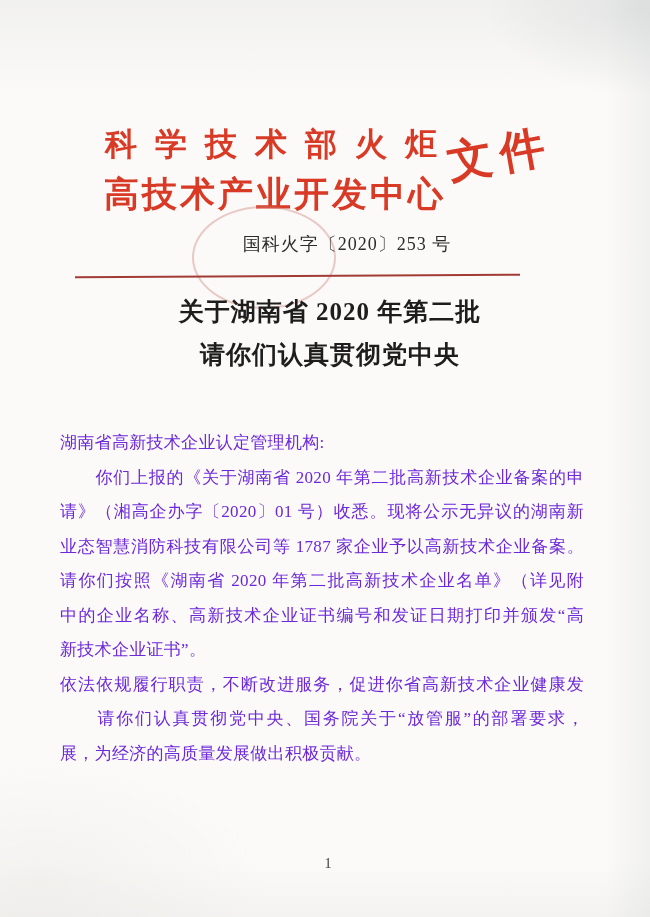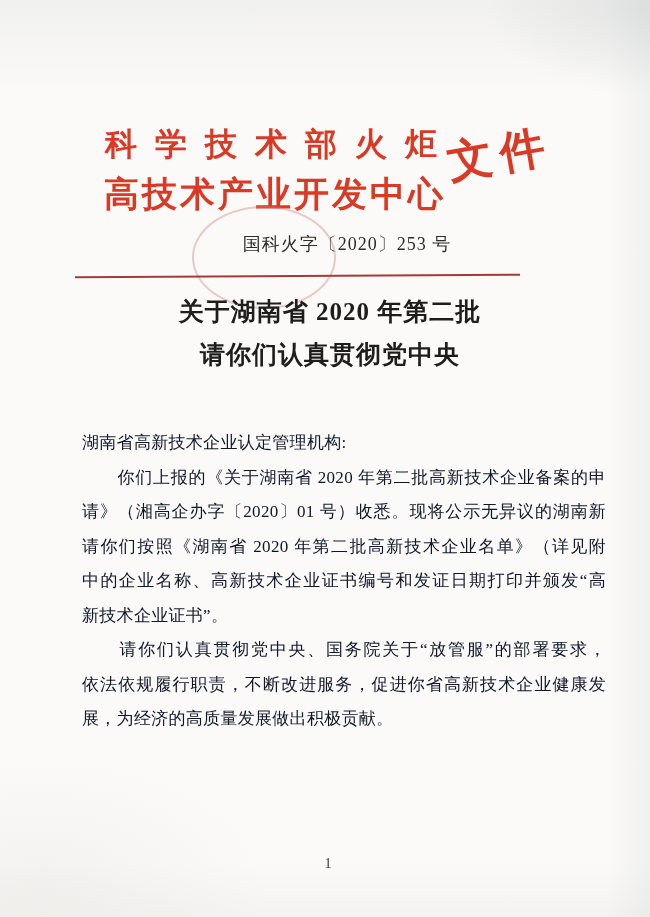--- a/index.html
+++ b/index.html
@@ -42,22 +42,22 @@
   .red-divider {
     position:absolute; left:75px; top:275px; width:445px; height:2px;
     transform:rotate(-0.35deg);
   }
   .doc-title {
     position:absolute; left:0; right:0; top:290px; padding-left:10px;
     text-align:center; font-size:25px; font-weight:bold; color:#1d1d1d;
     line-height:43px; letter-spacing:1px;
   }
   .doc-body {
-    position:absolute; left:82px; top:426px; width:524px;
-    font-size:17px; color:#0f172a; letter-spacing:0.3px;
+    position:absolute; left:60px; top:426px; width:524px;
+    font-size:17px; color:#6d28d9; letter-spacing:0.3px;
   }
   .doc-body .line {
     height:34.5px; line-height:34.5px; overflow:hidden;
     text-align:left; white-space:normal;
   }
   .doc-body .line.fill { text-align:justify; text-align-last:justify; }
   .page-number {
     position:absolute; left:0; right:0; top:856px; padding-left:6px;
     text-align:center; font-size:14px; color:#3a3a3a;
   }
@@ -81,23 +81,24 @@
 
   <div class="doc-title">
     <div>关于湖南省 2020 年第二批</div>
     <div>请你们认真贯彻党中央</div>
   </div>
 
   <div class="doc-body">
       <div class="line">湖南省高新技术企业认定管理机构:</div>
       <div class="line fill">　　你们上报的《关于湖南省 2020 年第二批高新技术企业备案的申</div>
       <div class="line fill">请》（湘高企办字〔2020〕01 号）收悉。现将公示无异议的湖南新</div>
+      <div class="line fill">业态智慧消防科技有限公司等 1787 家企业予以高新技术企业备案。</div>
       <div class="line fill">请你们按照《湖南省 2020 年第二批高新技术企业名单》（详见附件）</div>
       <div class="line fill">中的企业名称、高新技术企业证书编号和发证日期打印并颁发“高</div>
       <div class="line">新技术企业证书”。</div>
+      <div class="line fill">依法依规履行职责，不断改进服务，促进你省高新技术企业健康发</div>
       <div class="line fill">　　请你们认真贯彻党中央、国务院关于“放管服”的部署要求，</div>
-      <div class="line fill">依法依规履行职责，不断改进服务，促进你省高新技术企业健康发</div>
       <div class="line">展，为经济的高质量发展做出积极贡献。</div>
     </div>
 
   <div class="page-number">1</div>
 
 </div>
 
 </body></html>

